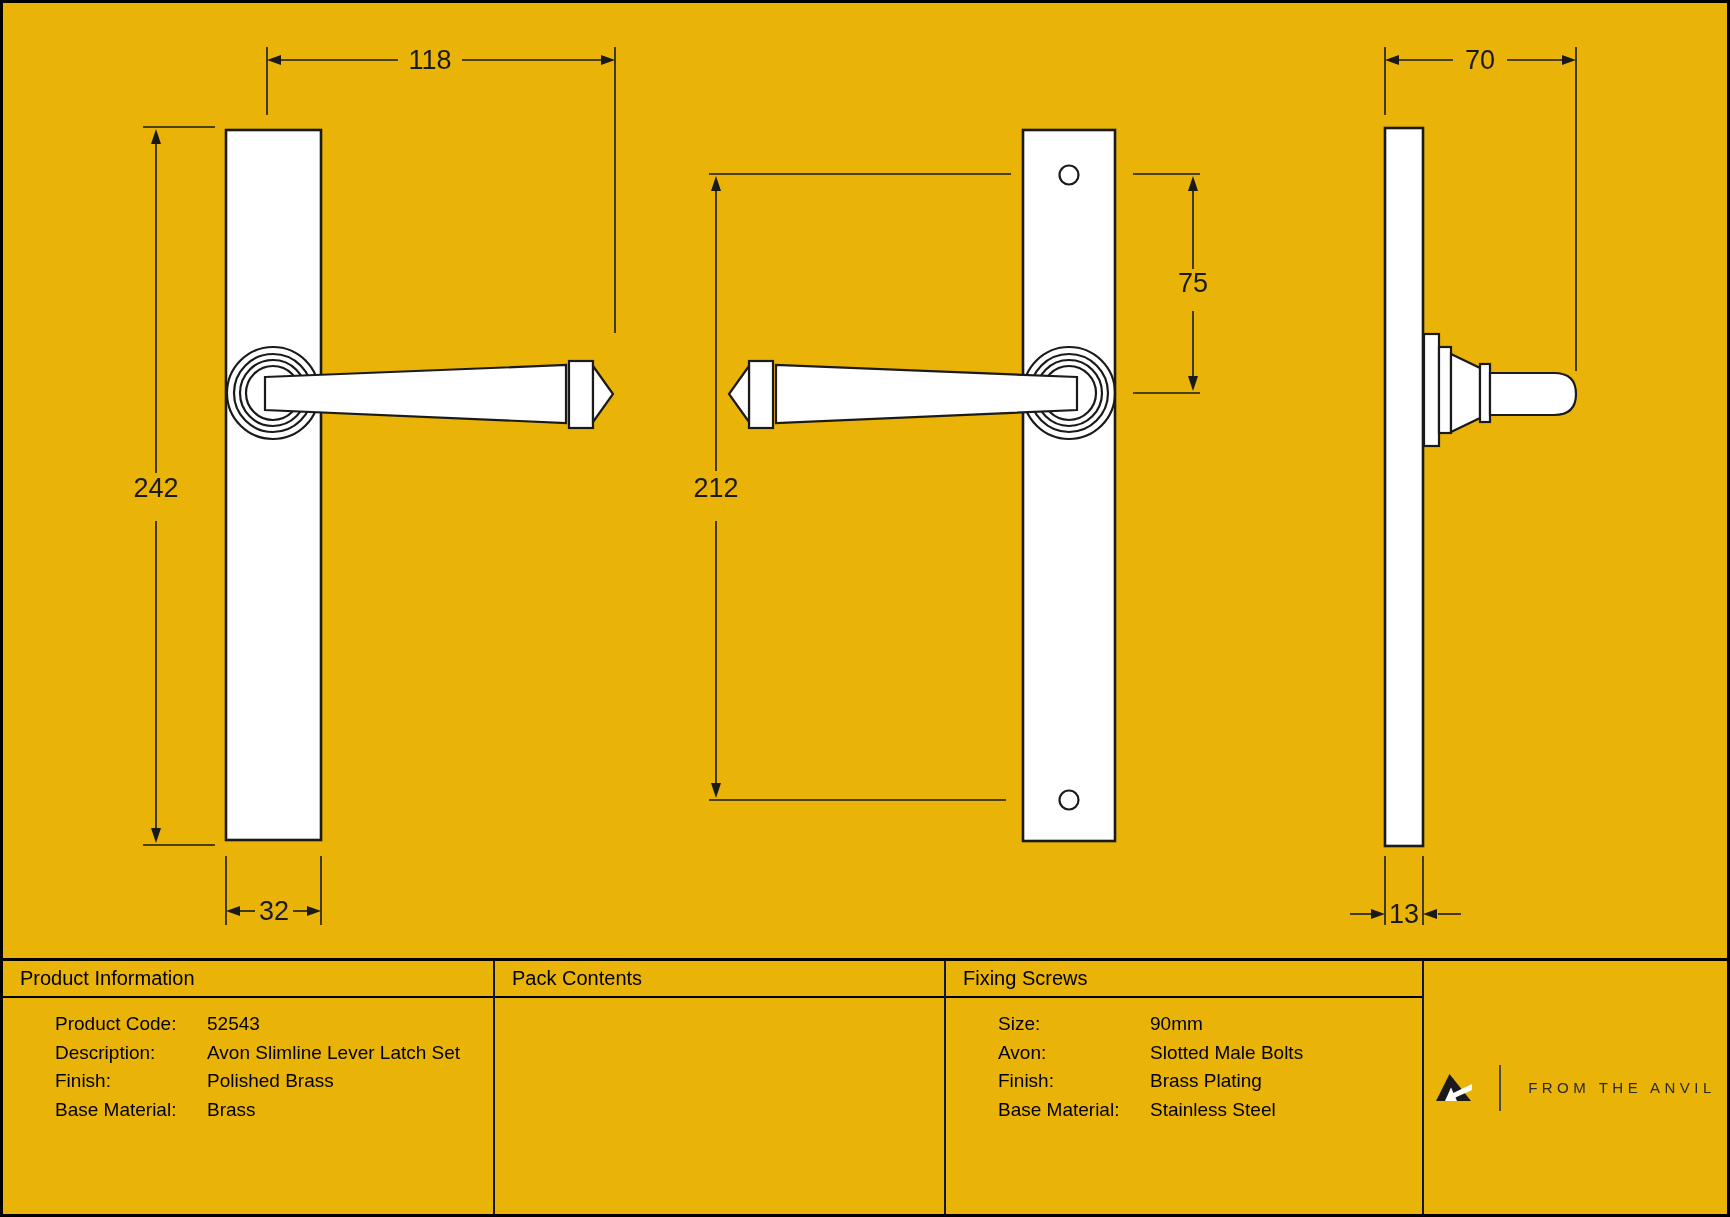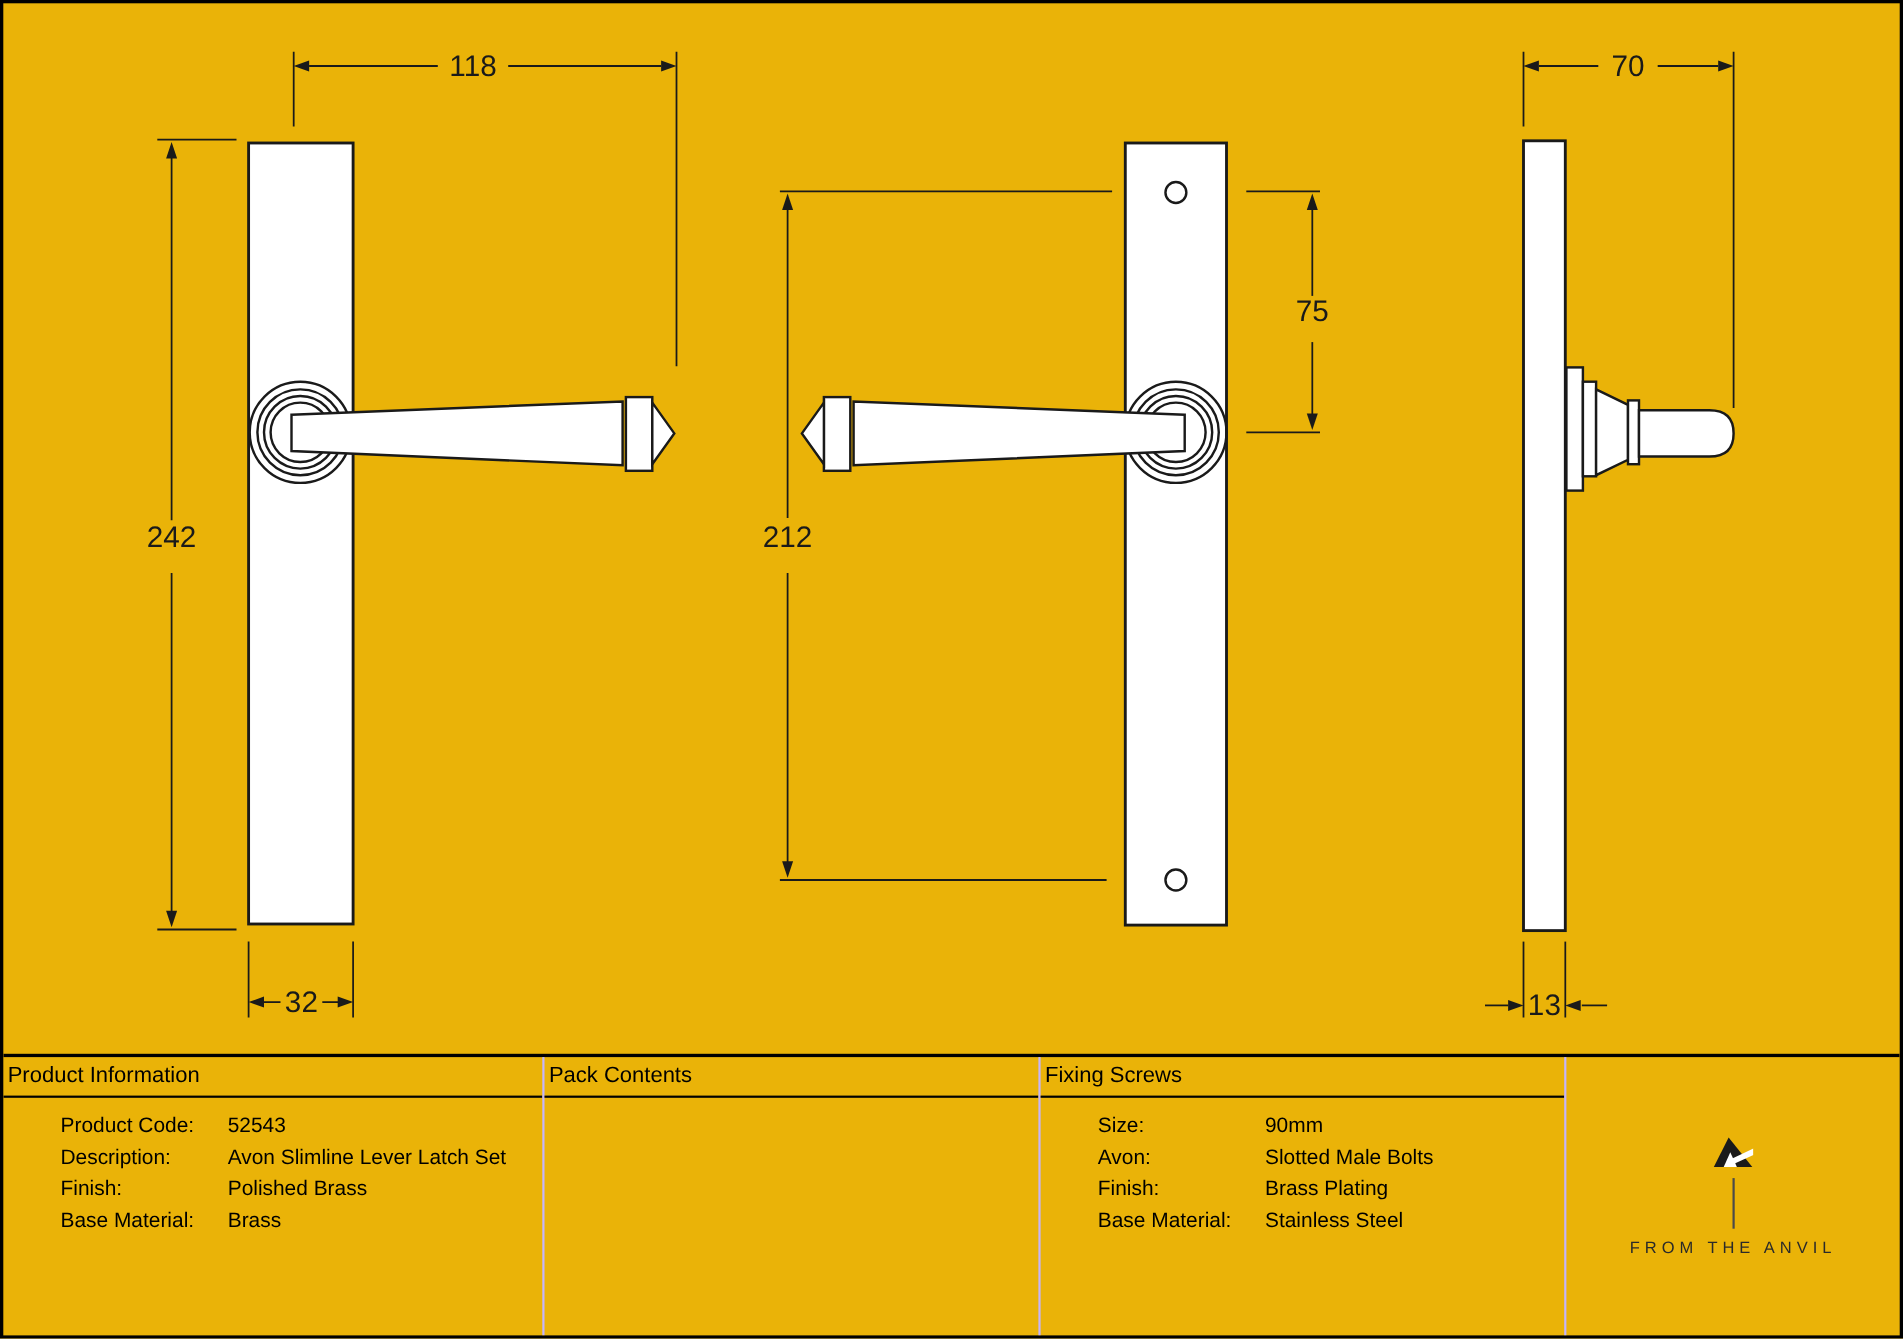--- a/index.html
+++ b/index.html
@@ -32,42 +32,42 @@
     padding-left:22px;
     font-size:20px;
     box-sizing:border-box;
   }
   .grid{
     flex:1;
     display:grid;
     grid-template-columns:490px 451px 478px 1fr;
   }
   .col{box-sizing:border-box;display:flex;flex-direction:column;}
-  .col + .col{border-left:2px solid #c4b5fd;}
+  .col + .col{border-left:2px solid #0f172a;}
   .col-header{
     flex:0 0 37px;
     border-bottom:2px solid #000;
     display:flex;align-items:center;
-    padding-left:4px;
+    padding-left:17px;
     font-size:20px;
     box-sizing:border-box;
   }
   .col-body{
     flex:1;
     padding:12px 10px 0 20px;
     font-size:19px;
     line-height:28.5px;
     box-sizing:border-box;
     margin-left:32px;
   }
   .kv{display:flex;}
   .kv .k{width:152px;flex:0 0 152px;}
   .logo-cell{
     align-items:center;justify-content:center;
-    flex-direction:column;display:flex;gap:9px;
+    flex-direction:row;display:flex;gap:27px;
   }
   .logo-divider{width:2px;height:46px;background:#4a4a4a;}
   .brand-text{
     font-size:15px;
     letter-spacing:4.5px;
     color:#2a2a2a;
     white-space:nowrap;
   }
 </style>
 </head>

